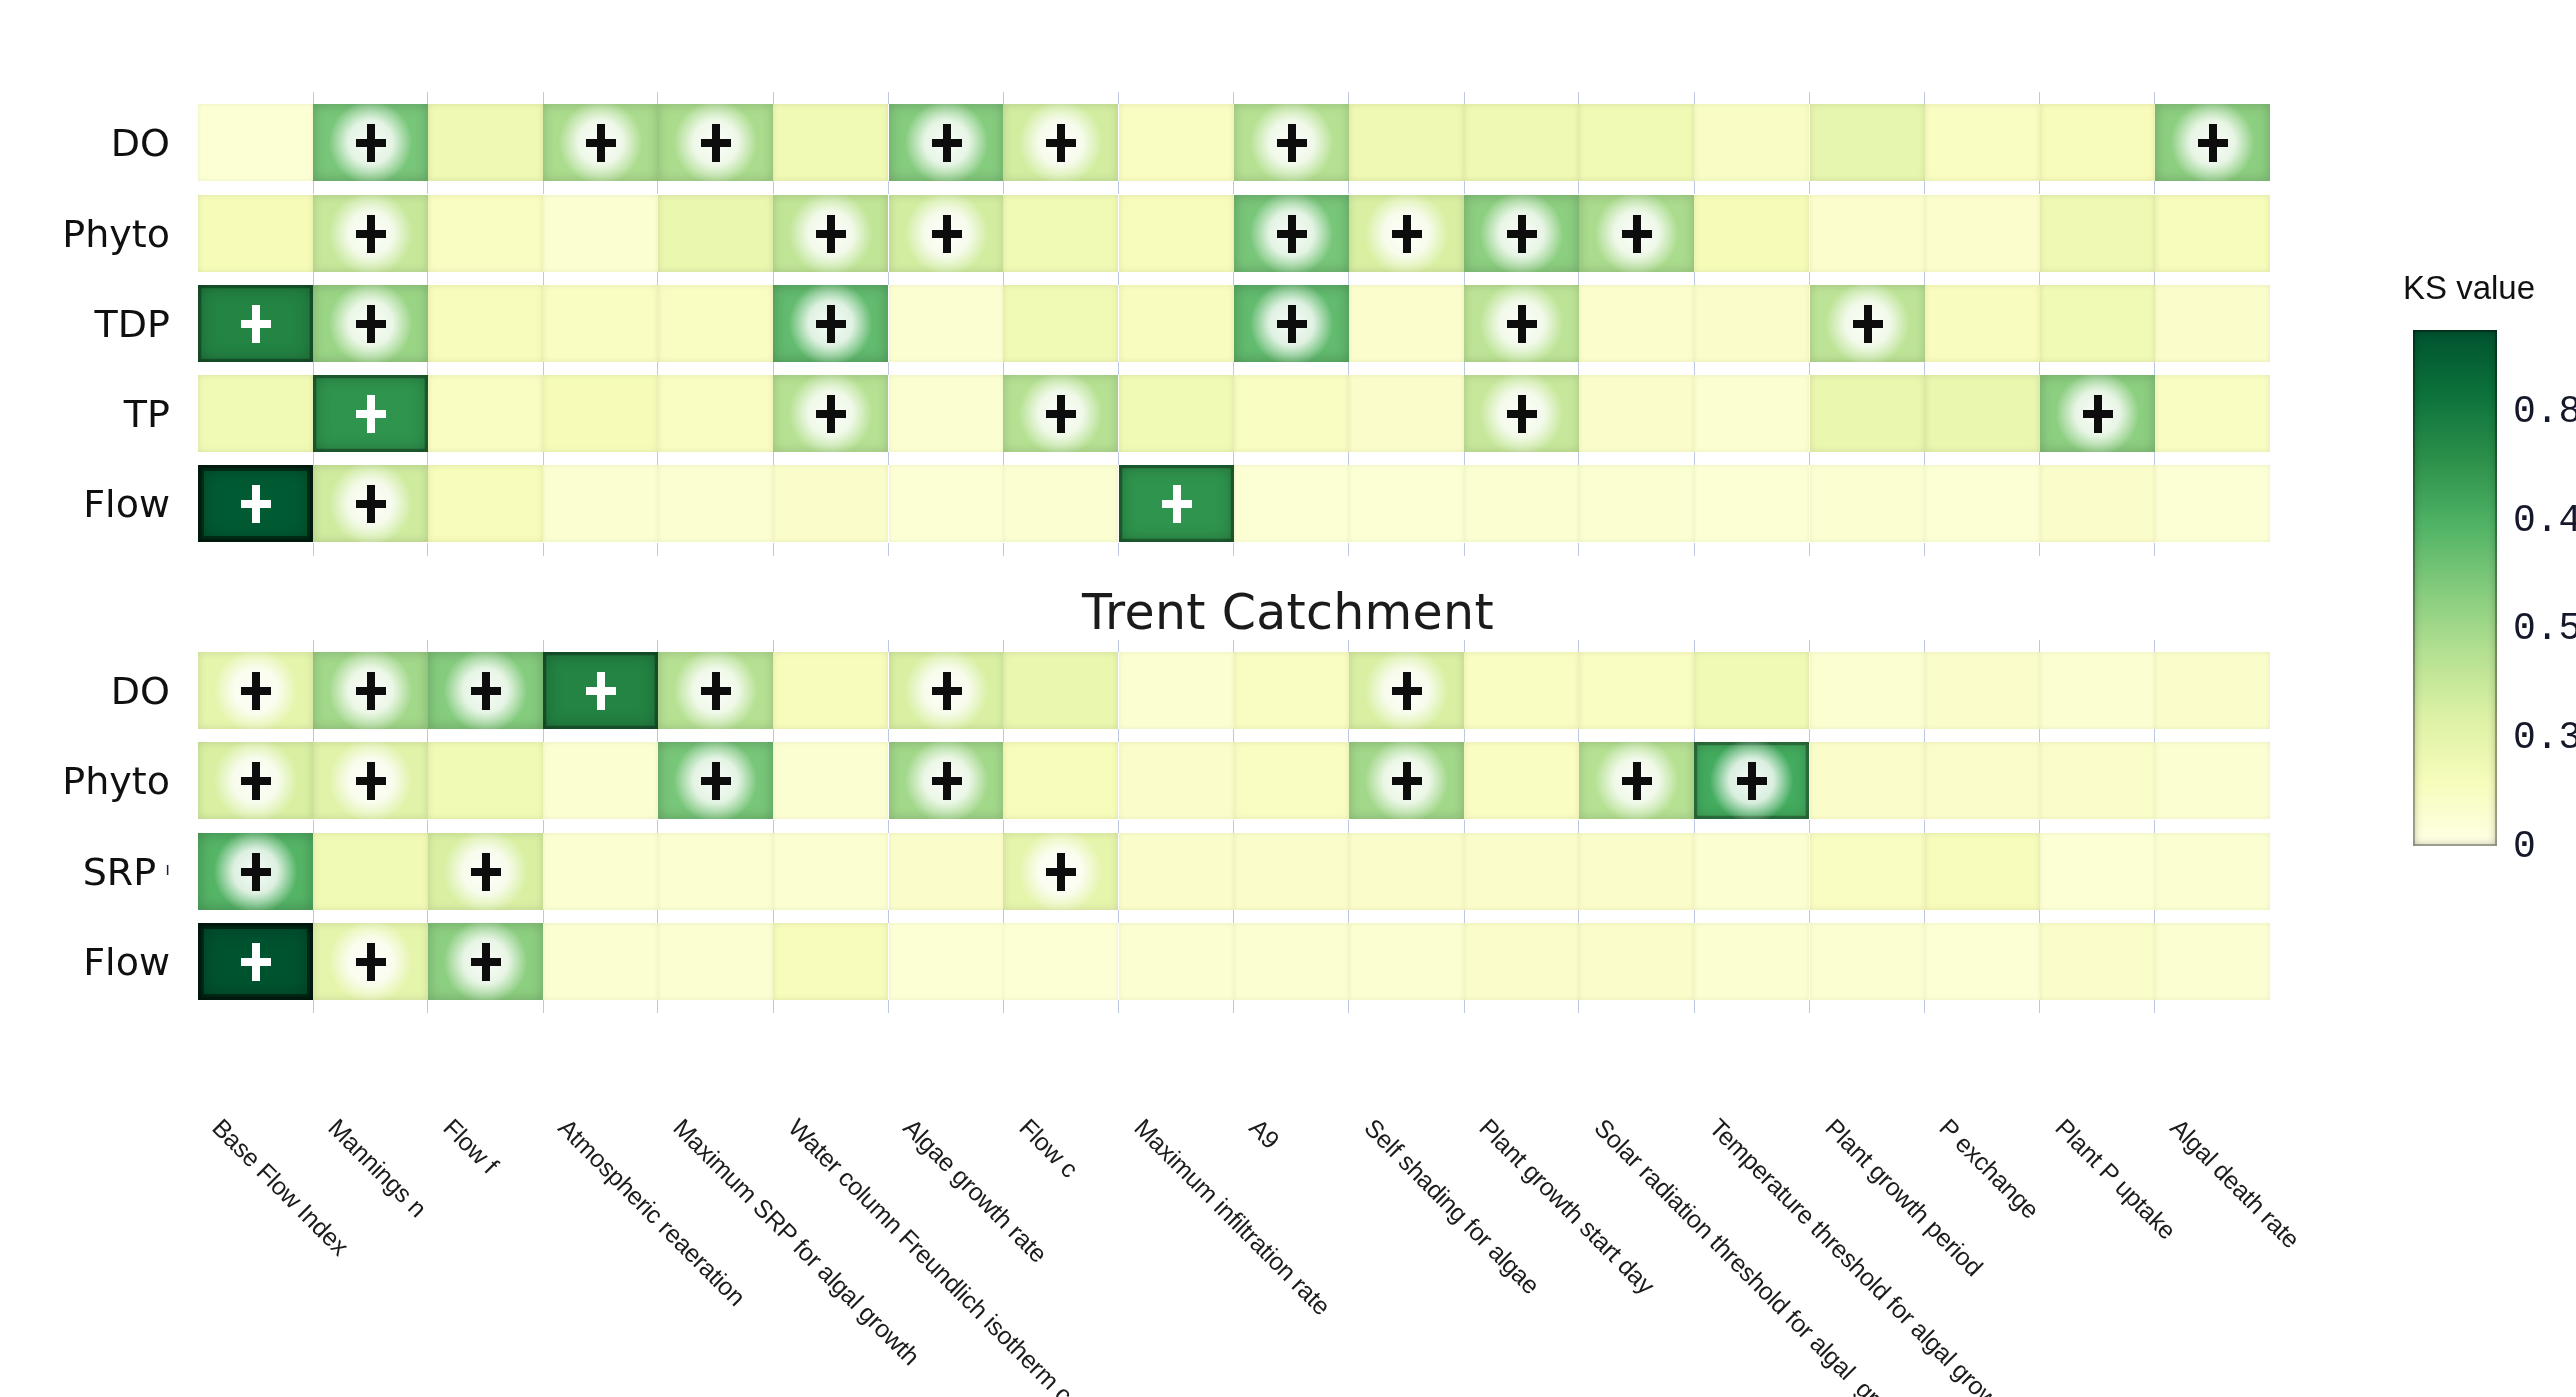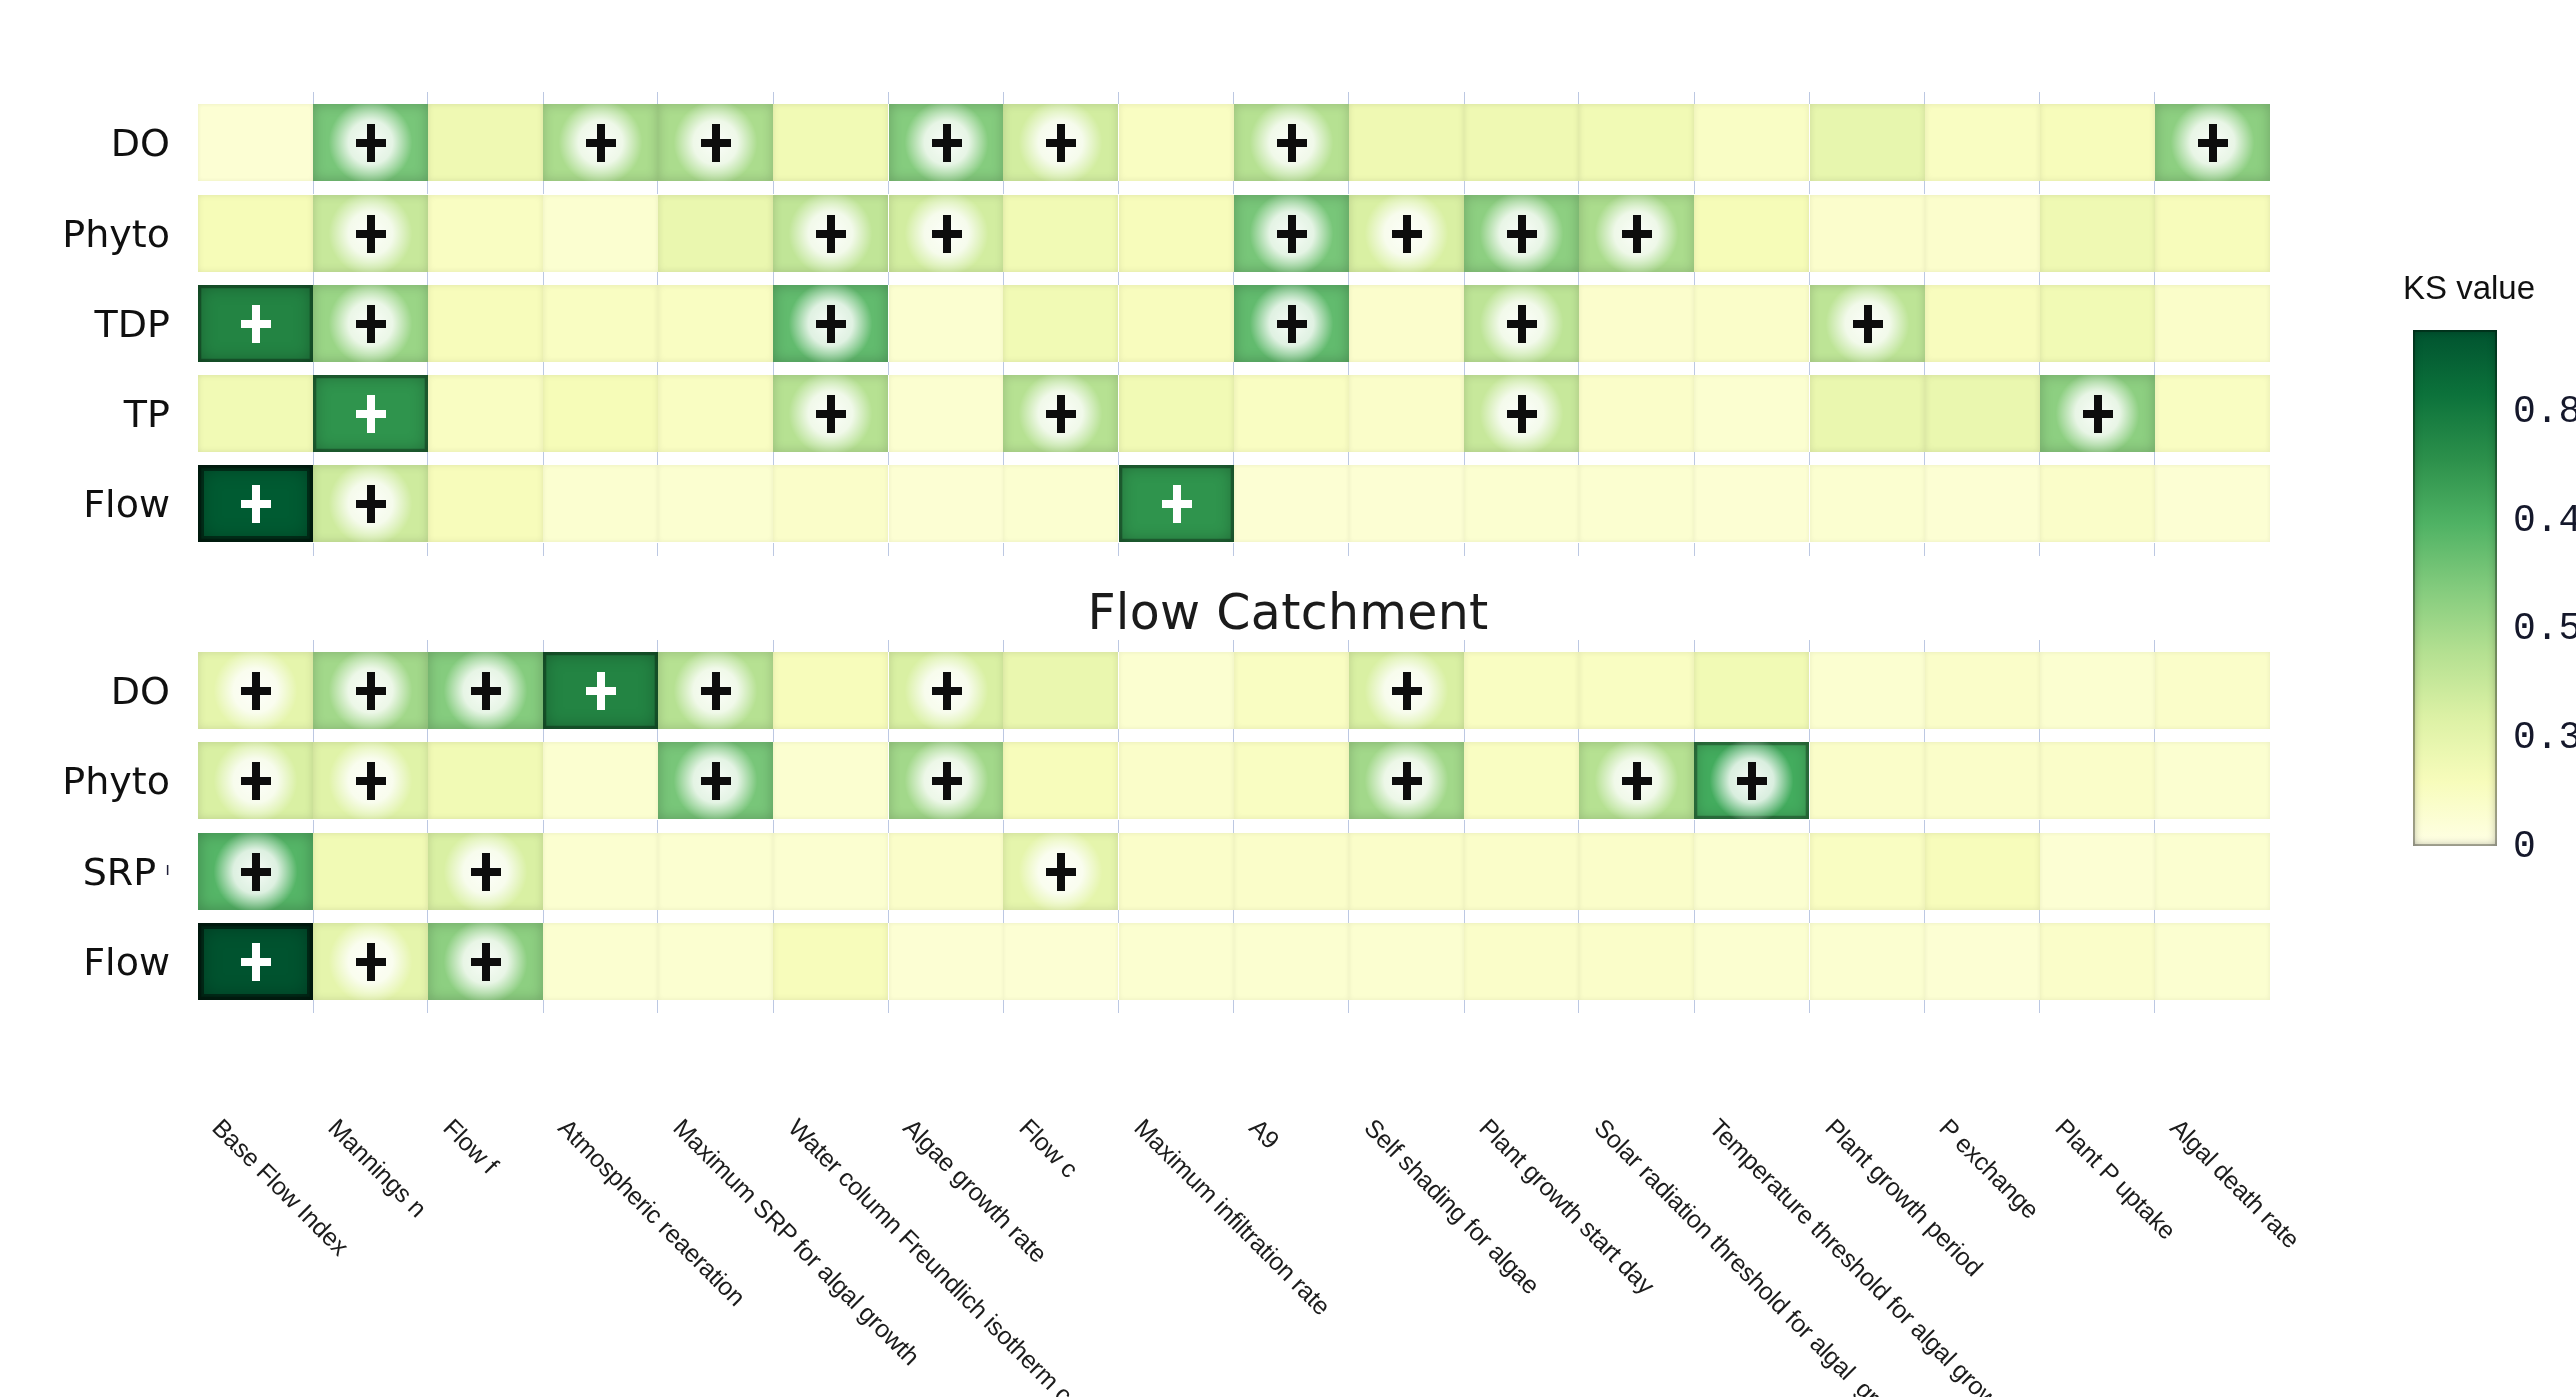--- a/index.html
+++ b/index.html
@@ -47,21 +47,21 @@
   }
   .cbar-tick{
     position:absolute;left:2513px;transform:translateY(-50%);
     font-size:38px;color:#15182b;font-family:Liberation Mono, monospace;
   }
 </style>
 </head>
 <body>
 
 <div id="figure">
-  <div class="panel-title" id="title-trent" style="top:584px">Flow Catchment</div>
+  <div class="panel-title" id="title-trent" style="top:584px">Trent Catchment</div>
 
   <div id="heatmap-layers">
       <div class="row-label" style="top: 104px;">
         <span>DO</span>
       </div>
       <div class="cell" style="left: 198px; width: 115px; top: 104px; background: rgb(252, 254, 211); box-shadow: rgba(0, 0, 0, 0.07) 0px 0px 4.6px inset;"></div>
       <div class="cell" style="left: 313px; width: 115px; top: 104px; background: rgb(120, 198, 121); box-shadow: rgba(0, 0, 0, 0.24) 0px 0px 13px inset;">
         <div class="plus-wrap">
           <div class="plus-glow"></div>
           <div class="pbar v"></div>

